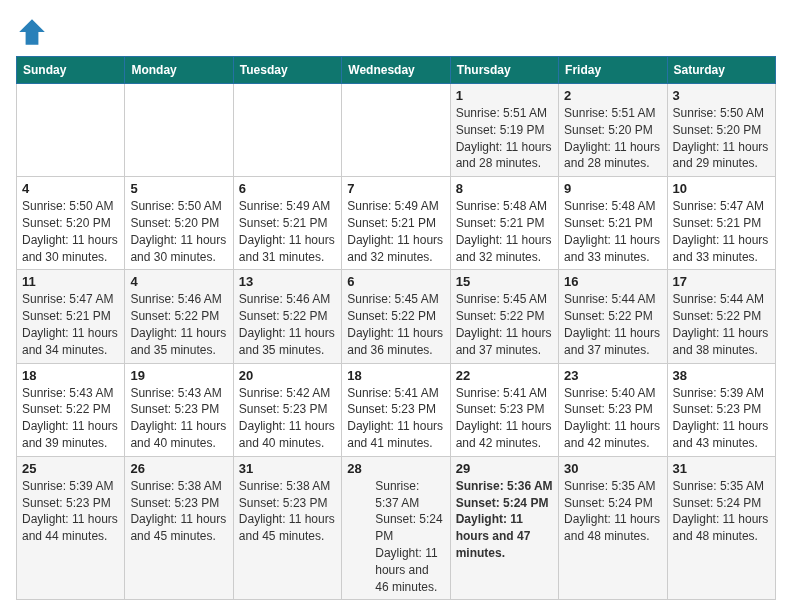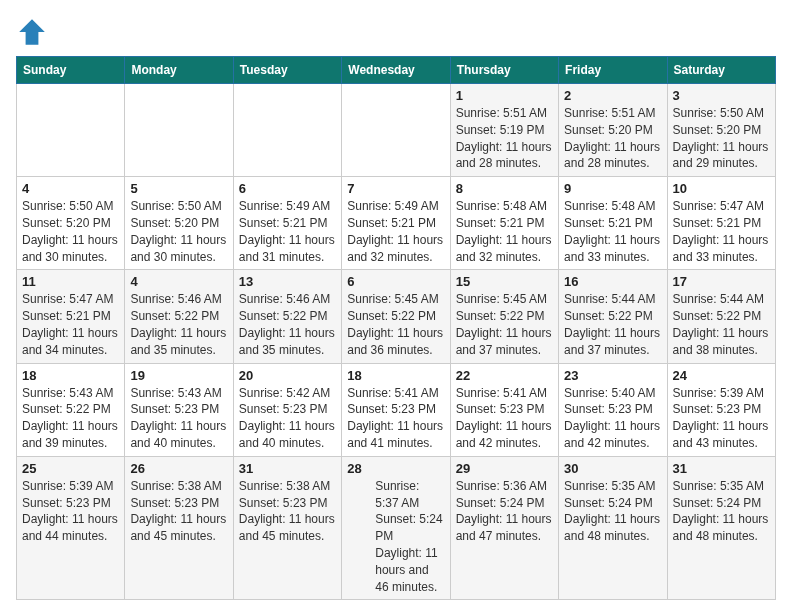--- a/index.html
+++ b/index.html
@@ -267,21 +267,21 @@
 Sunset: 5:23 PM
 Daylight: 11 hours and 42 minutes.</div>
         </td>
         <td>
           <span class="day-num">23</span>
           <div class="day-info" style="white-space: pre-line;">Sunrise: 5:40 AM
 Sunset: 5:23 PM
 Daylight: 11 hours and 42 minutes.</div>
         </td>
         <td>
-          <span class="day-num">24</span>
+          <span class="day-num">38</span>
           <div class="day-info" style="white-space: pre-line;">Sunrise: 5:39 AM
 Sunset: 5:23 PM
 Daylight: 11 hours and 43 minutes.</div>
         </td>
       </tr>
       <tr>
         <td>
           <span class="day-num">25</span>
           <div class="day-info" style="white-space: pre-line;">Sunrise: 5:39 AM
 Sunset: 5:23 PM
@@ -300,21 +300,21 @@
 Daylight: 11 hours and 45 minutes.</div>
         </td>
         <td>
           <span class="day-num">28</span>
           <div class="day-info" style="white-space: pre-line; margin-left: 28px;">Sunrise: 5:37 AM
 Sunset: 5:24 PM
 Daylight: 11 hours and 46 minutes.</div>
         </td>
         <td>
           <span class="day-num">29</span>
-          <div class="day-info" style="white-space: pre-line;">Sunrise: 5:36 AM
+          <div class="day-info" style="white-space: pre-line; font-weight: bold;">Sunrise: 5:36 AM
 Sunset: 5:24 PM
 Daylight: 11 hours and 47 minutes.</div>
         </td>
         <td>
           <span class="day-num">30</span>
           <div class="day-info" style="white-space: pre-line;">Sunrise: 5:35 AM
 Sunset: 5:24 PM
 Daylight: 11 hours and 48 minutes.</div>
         </td>
         <td>

